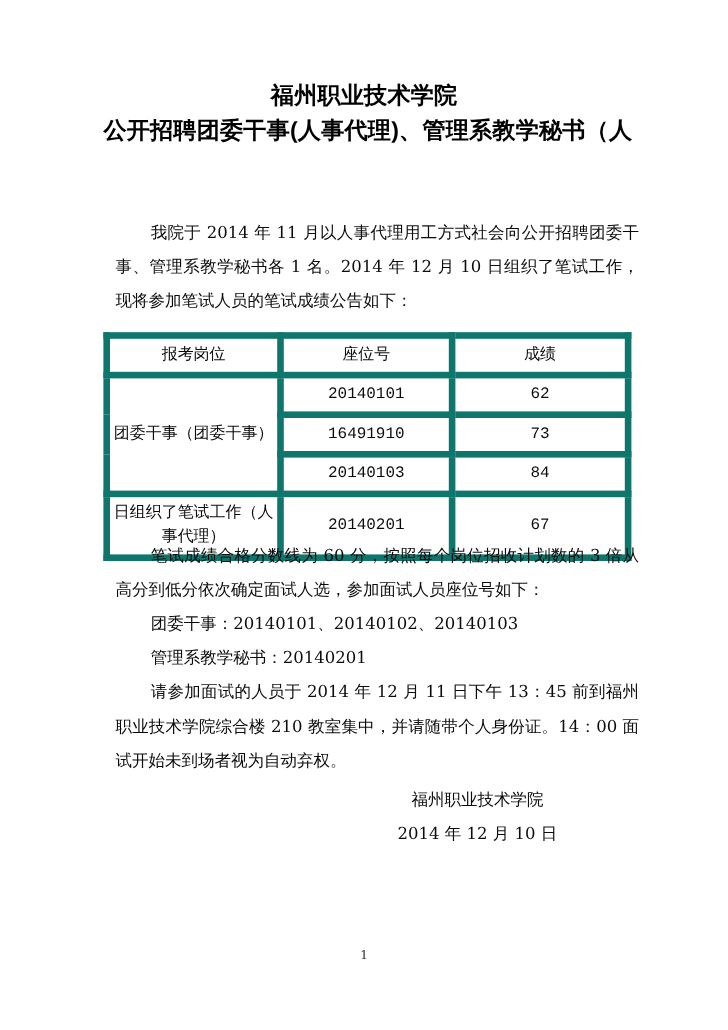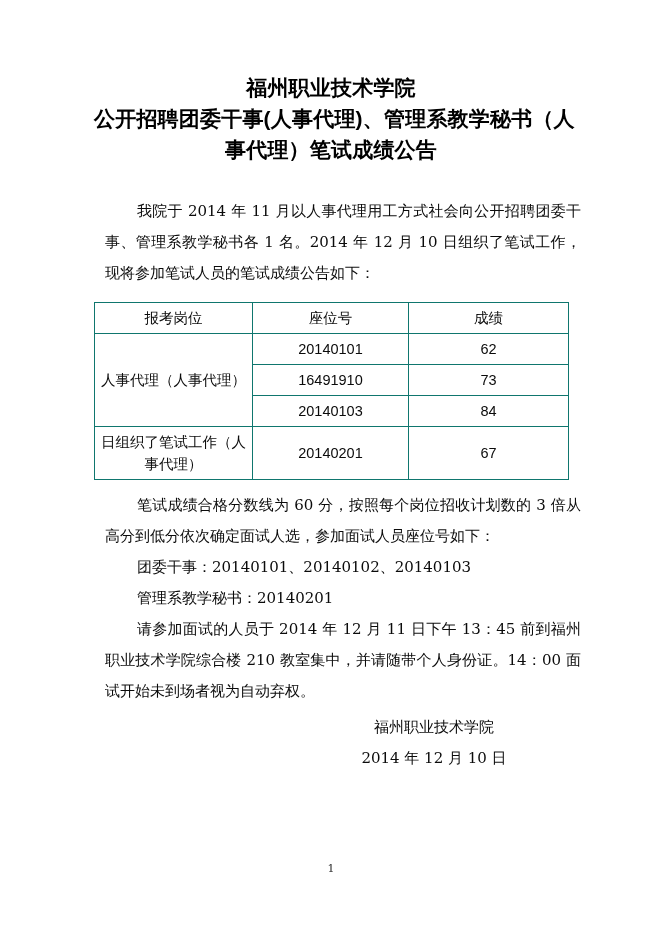--- a/index.html
+++ b/index.html
@@ -68,22 +68,22 @@
   .score-table {
     position: absolute;
     left: 94px;
     top: 302px;
     width: 474px;
     border-collapse: collapse;
     table-layout: fixed;
   }
   .score-table td,
   .score-table th {
-    border: 1px solid #0f766e;
-    font-family: Liberation Sans, sans-serif;
+    border: 6px solid #0f766e;
+    font-family: Liberation Mono, monospace;
     font-size: 14.5px;
     line-height: 22px;
     color: #0b0b0b;
     text-align: center;
     vertical-align: middle;
     font-weight: normal;
     padding: 4px 3px;
   }
   .score-table .col-post   { width: 158px; }
   .score-table .col-seat   { width: 156px; }
@@ -127,42 +127,41 @@
   }
 </style>
 </head>
 <body>
 
 <div class="page">
 
   <div class="title-block">
     <div class="title-line">福州职业技术学院</div>
     <div class="title-line">公开招聘团委干事(人事代理)、管理系教学秘书（人</div>
-    <div class="title-line">事代理）笔试成绩公告</div>
   </div>
 
   <div class="body-area" style="top:196px;">
     <p class="para indent">我院于 2014 年 11 月以人事代理用工方式社会向公开招聘团委干事、管理系教学秘书各 1 名。2014 年 12 月 10 日组织了笔试工作，现将参加笔试人员的笔试成绩公告如下：</p>
   </div>
 
   <table class="score-table">
     <colgroup>
       <col class="col-post">
       <col class="col-seat">
       <col class="col-score">
     </colgroup>
     <tbody>
       <tr class="hdr">
         <td>报考岗位</td>
         <td>座位号</td>
         <td>成绩</td>
       </tr>
 
       <tr class="r">
-        <td rowspan="3">人事代理（人事代理）</td>
+        <td rowspan="3">团委干事（团委干事）</td>
         <td>20140101</td>
         <td>62</td>
       </tr>
       <tr class="r">
         <td>16491910</td>
         <td>73</td>
       </tr>
       <tr class="r">
         <td>20140103</td>
         <td>84</td>

